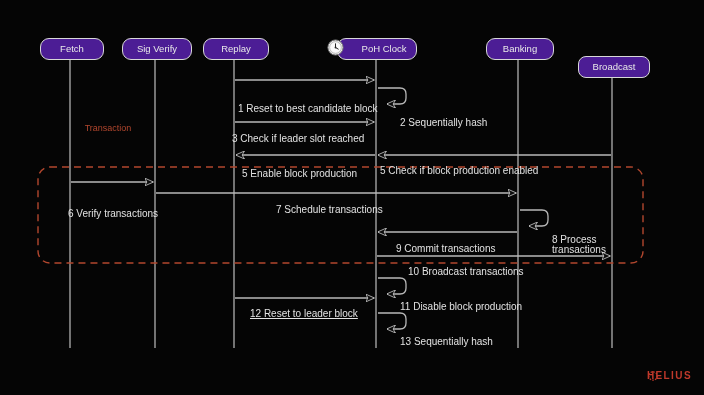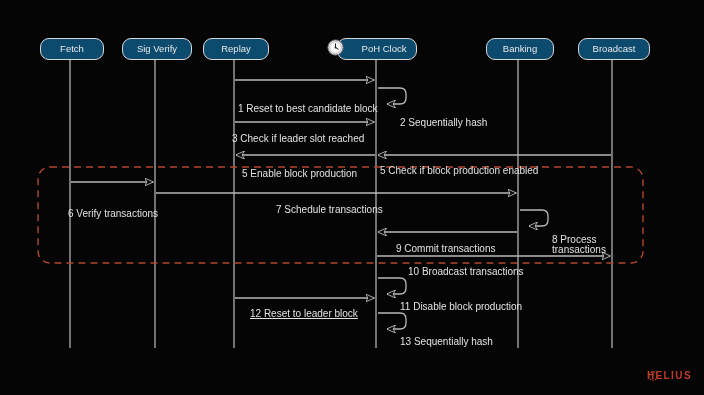--- a/index.html
+++ b/index.html
@@ -1,21 +1,21 @@
 <!DOCTYPE html>
 <html><head>
 <meta charset="utf-8">
 <style>
   html,body{margin:0;padding:0;background:#000;}
   body{width:704px;height:395px;overflow:hidden;font-family:"Liberation Sans",sans-serif;}
   #stage{position:relative;width:704px;height:395px;background:#050505;}
   #stage svg{position:absolute;left:0;top:0;}
   .node-box{
     position:absolute;border:1px solid #d8d8d8;border-radius:9px;
-    background:#0c4a6e;color:#e8e8e8;font-size:9.5px;line-height:20px;
+    background:#4c1d95;color:#e8e8e8;font-size:9.5px;line-height:20px;
     height:20px;text-align:center;white-space:nowrap;
   }
   .clock-icon{position:absolute;width:17px;height:17px;}
   .msg-label{
     position:absolute;color:#e2e2e2;font-size:10px;white-space:nowrap;
     line-height:10px;
     margin-top:23px;
   }
   .msg-label.two{white-space:normal;width:52px;}
   .frag-label{
@@ -75,39 +75,40 @@
       <div class="clock-icon" style="left: 327px; top: 39px;">
         <svg width="17" height="17" viewBox="0 0 17 17">
           <circle cx="8.5" cy="8.5" r="7.6" fill="#e9e9e9" stroke="#777" stroke-width="1"></circle>
           <circle cx="8.5" cy="8.5" r="5.8" fill="#fafafa" stroke="#999" stroke-width="0.6"></circle>
           <line x1="8.5" y1="8.5" x2="8.5" y2="4.4" stroke="#222" stroke-width="1"></line>
           <line x1="8.5" y1="8.5" x2="11.6" y2="10.3" stroke="#222" stroke-width="1"></line>
           <circle cx="8.5" cy="8.5" r="0.9" fill="#222"></circle>
         </svg>
       </div>
       <div class="node-box" style="left: 486px; top: 38px; width: 66px;">Banking</div>
-      <div class="node-box" style="left: 578px; top: 38px; width: 70px;">Broadcast</div>
+      <div class="node-box" style="left: 578px; top: 56px; width: 70px; border-radius: 8px;">Broadcast</div>
     </div>
   <div id="labels">
       <div class="msg-label" style="left: 238px; top: 81px;">1 Reset to best candidate block</div>
       <div class="msg-label" style="left: 400px; top: 95px;">2 Sequentially hash</div>
       <div class="msg-label" style="left: 232px; top: 111px;">3 Check if leader slot reached</div>
       <div class="msg-label" style="left: 242px; top: 146px;">5 Enable block production</div>
       <div class="msg-label" style="left: 380px; top: 143px;">5 Check if block production enabled</div>
       <div class="msg-label" style="left: 68px; top: 186px;">6 Verify transactions</div>
       <div class="msg-label" style="left: 276px; top: 182px;">7 Schedule transactions</div>
       <div class="msg-label two" style="left: 552px; top: 212px;">8 Process transactions</div>
       <div class="msg-label" style="left: 396px; top: 221px;">9 Commit transactions</div>
       <div class="msg-label" style="left: 408px; top: 244px;">10 Broadcast transactions</div>
       <div class="msg-label" style="left: 400px; top: 279px;">11 Disable block production</div>
       <div class="msg-label" style="left: 250px; top: 286px; text-decoration: underline;">12 Reset to leader block</div>
       <div class="msg-label" style="left: 400px; top: 314px;">13 Sequentially hash</div>
     </div>
 
   <div class="frag-label" id="frag-label" style="left:58px;top:122px;">
+    <div>Transaction</div>
   </div>
 
   <div class="brand">
     <svg width="12" height="12" viewBox="0 0 12 12">
       <g fill="none" stroke="#c0392b" stroke-width="1.3">
         <circle cx="6" cy="6" r="4.2" stroke-dasharray="1.6 1.2"></circle>
       </g>
     </svg>
     <span class="brand-text">HELIUS</span>
   </div>

